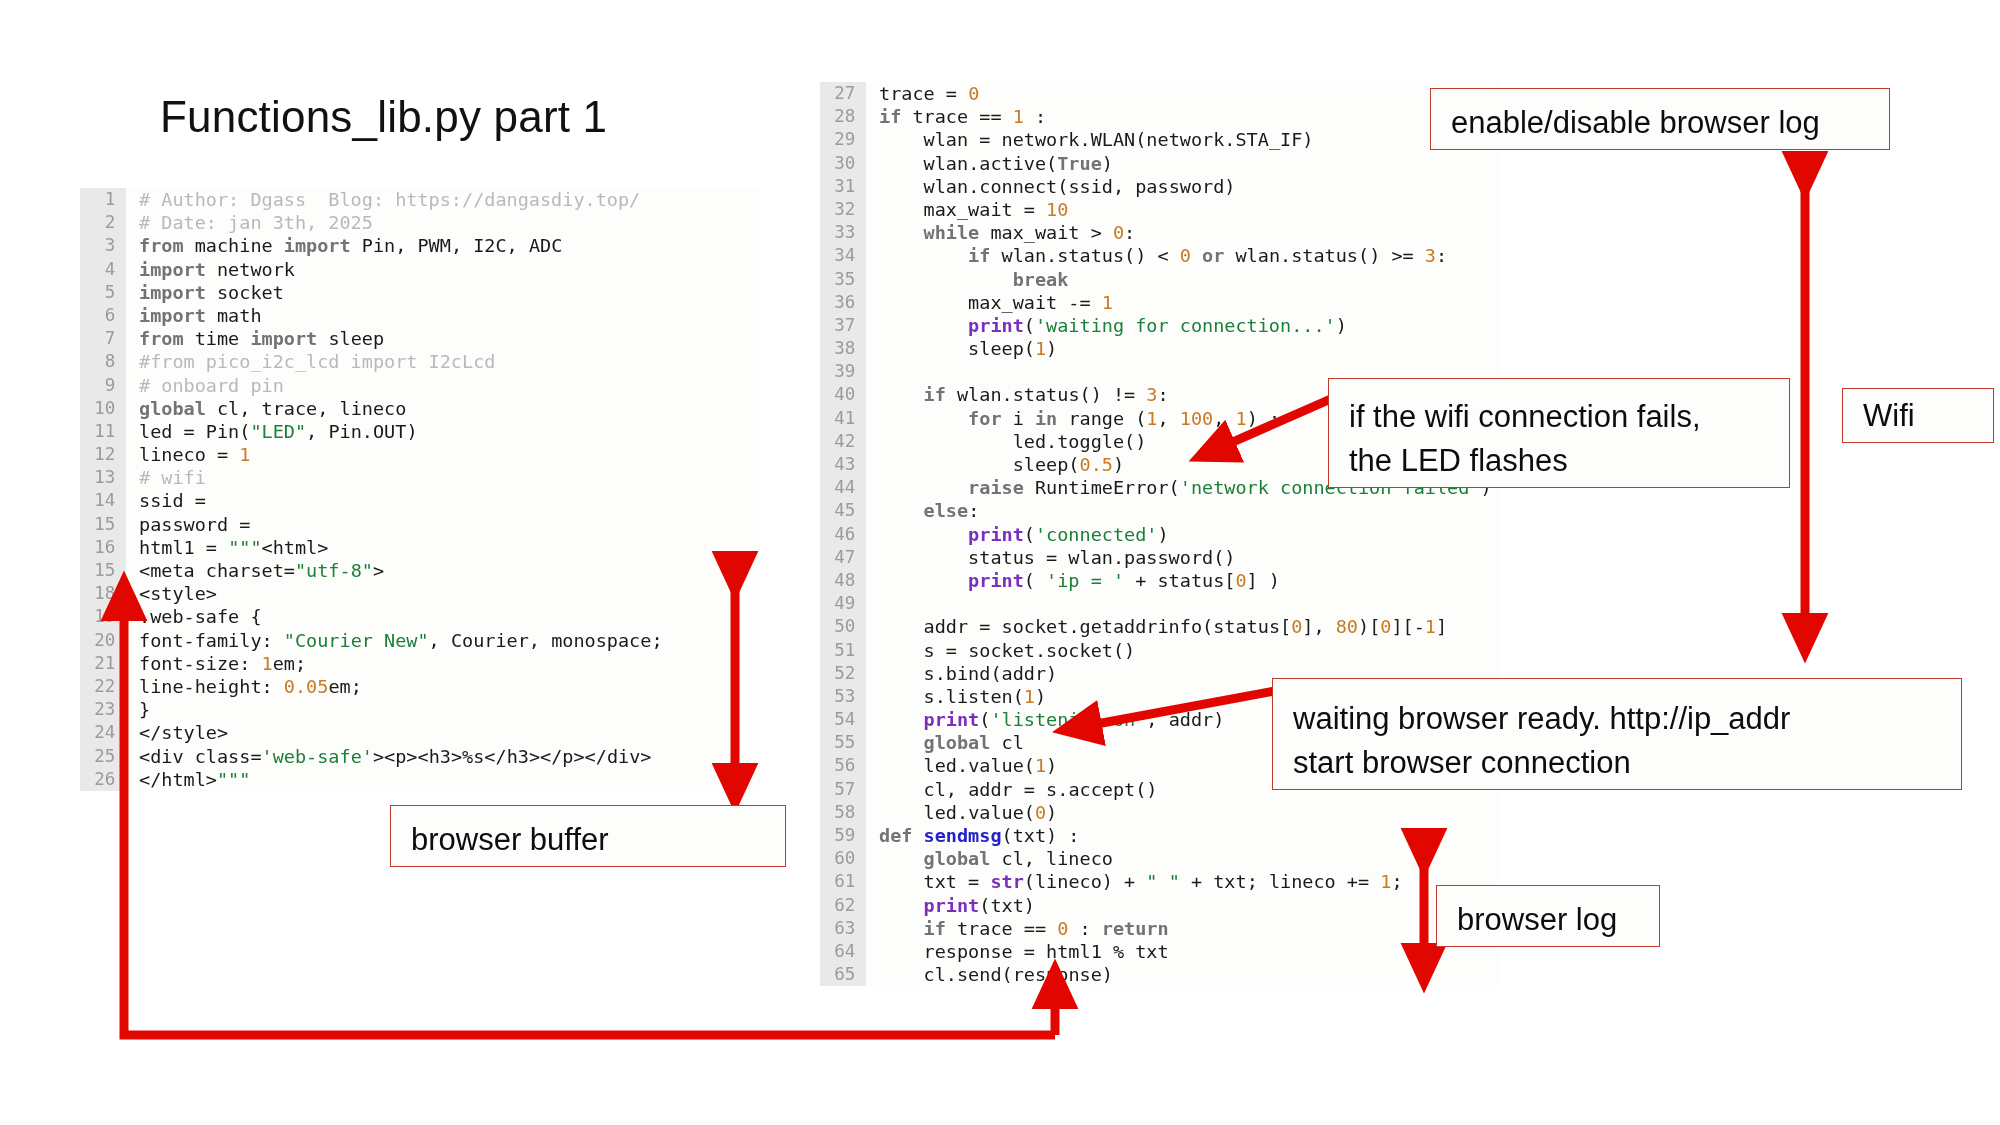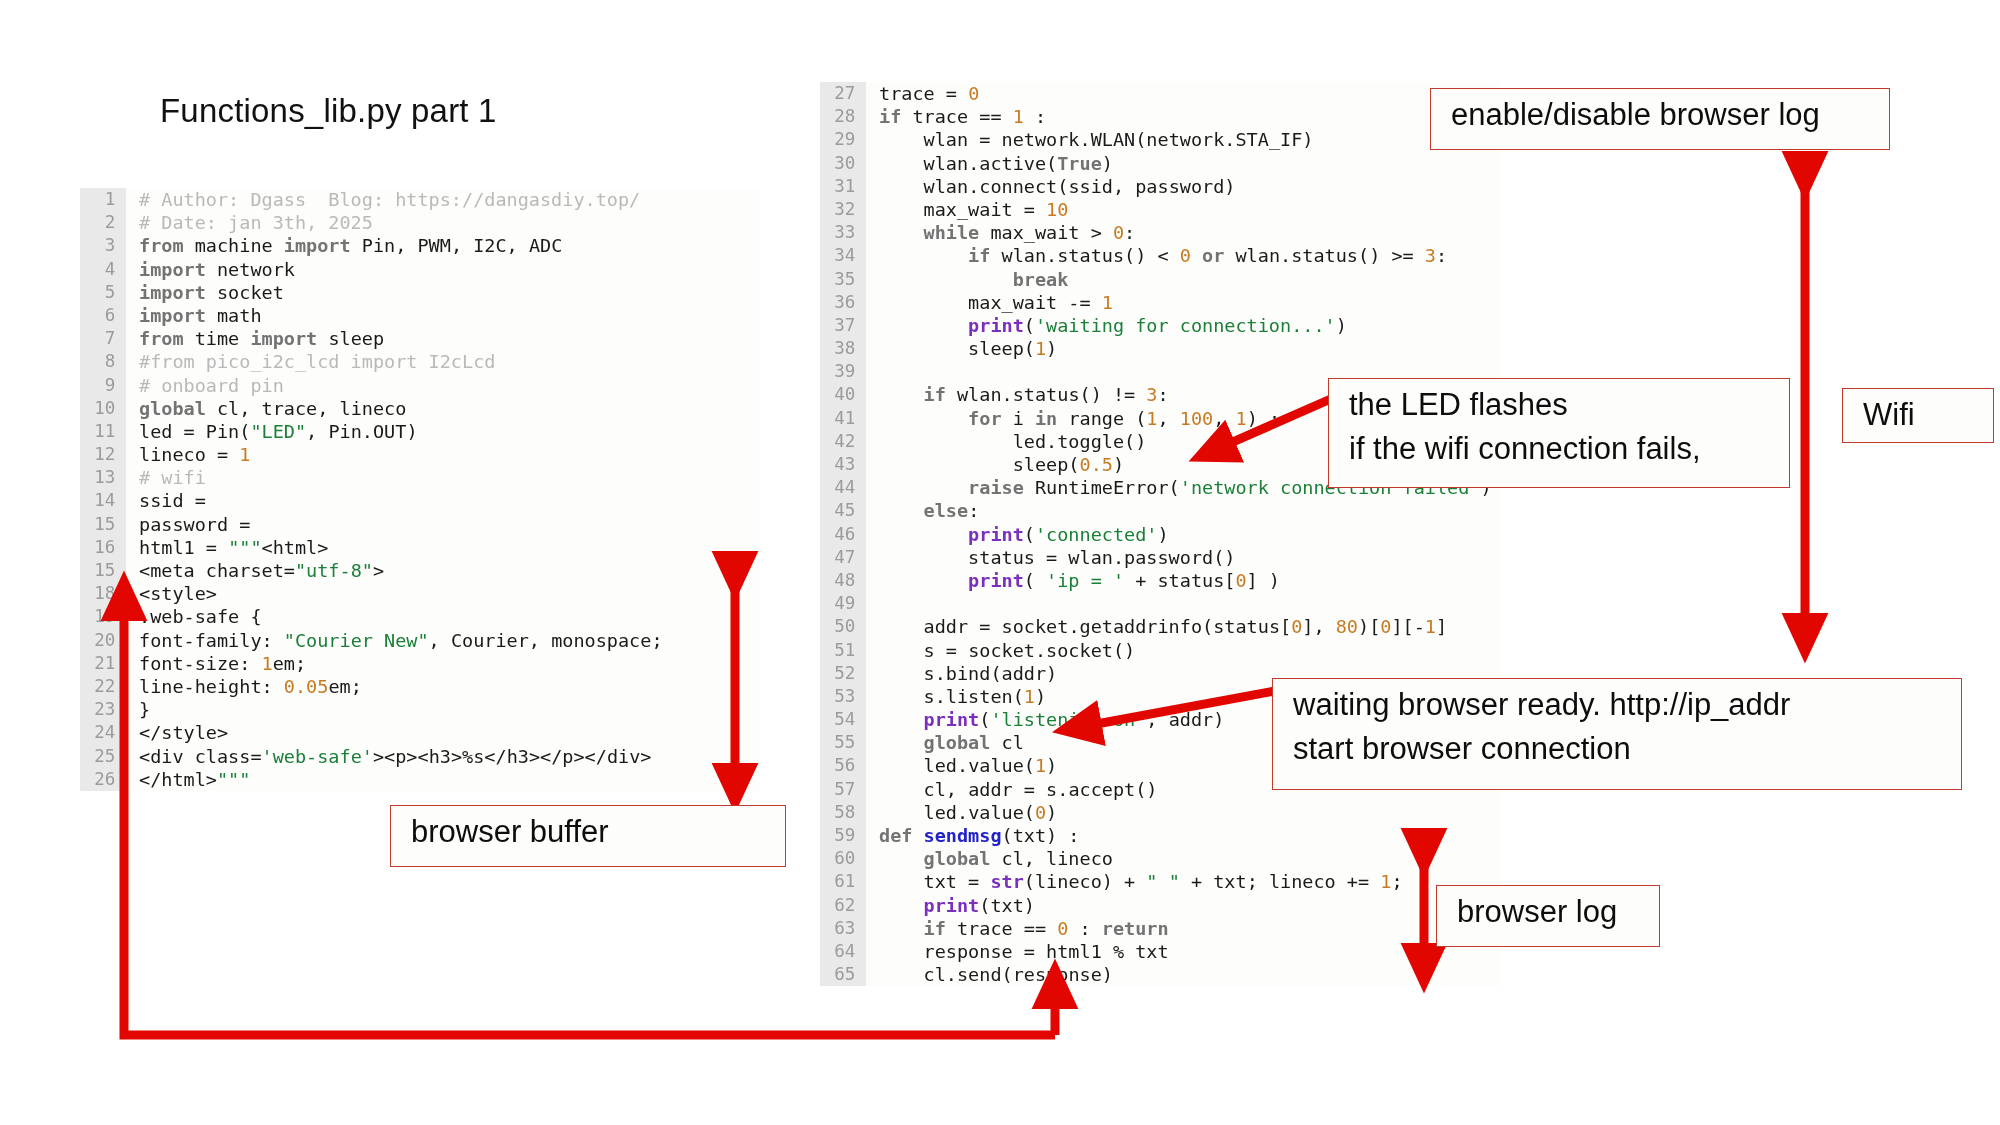--- a/index.html
+++ b/index.html
@@ -2,21 +2,21 @@
 <html><head>
 <meta charset="utf-8">
 <style>
   html,body{margin:0;padding:0;background:#ffffff;}
   body{width:2000px;height:1125px;position:relative;overflow:hidden;
        font-family:"Liberation Sans", sans-serif;}
 
   
   .slide-title{
     position:absolute; left:160px; top:92px;
-    font-size:33px; color:#111; letter-spacing:.2px; white-space:nowrap;text-align:center;
+    font-size:44px; color:#111; letter-spacing:.2px; white-space:nowrap;text-align:center;
   }
 
   
   .code-panel{
     position:absolute;
     background:#fdfdfb;
     font-family:"DejaVu Sans Mono","Liberation Mono",monospace;
     font-size:18.5px;
     line-height:23.2px;
   }
@@ -37,21 +37,21 @@
   .fn   {color:#2222cc; font-weight:bold;}  
   .str  {color:#1a7f37;}                    
   .num  {color:#c77a22;}                    
   .cmt  {color:#b9b9b9;}                    
   .nrm  {color:#1a1a1a;}
 
   
   .callout{
     position:absolute; box-sizing:border-box;
     border:1.6px solid #c0392b; background:#fdfdfb;
-    display:flex; flex-direction:column; justify-content:flex-start;
+    display:flex; flex-direction:column; justify-content:flex-end;
     padding:4px 20px; color:#0d0d0d; font-size:31px; line-height:44px;
     z-index:6;
   }
   .callout span{display:block; white-space:nowrap;}
 
   
   #arrow-layer{position:absolute;left:0;top:0;width:2000px;height:1125px;
                pointer-events:none;z-index:4;}
 </style>
 </head>
@@ -171,22 +171,22 @@
 
 <div class="callout" id="co-enable" style="left:1430px;top:88px;width:460px;height:62px;">
   <span>enable/disable browser log</span>
 </div>
 
 <div class="callout" id="co-wifi" style="left:1842px;top:388px;width:152px;height:55px;">
   <span>Wifi</span>
 </div>
 
 <div class="callout" id="co-wififail" style="left:1328px;top:378px;width:462px;height:110px;">
+  <span>if the wifi connection fails,</span>
   <span>the LED flashes</span>
-  <span>if the wifi connection fails,</span>
 </div>
 
 <div class="callout" id="co-startbrowser" style="left:1272px;top:678px;width:690px;height:112px;">
   <span>waiting browser ready. http://ip_addr</span>
   <span>start browser connection</span>
 </div>
 
 <div class="callout" id="co-bufbox" style="left:390px;top:805px;width:396px;height:62px;">
   <span>browser buffer</span>
 </div>

